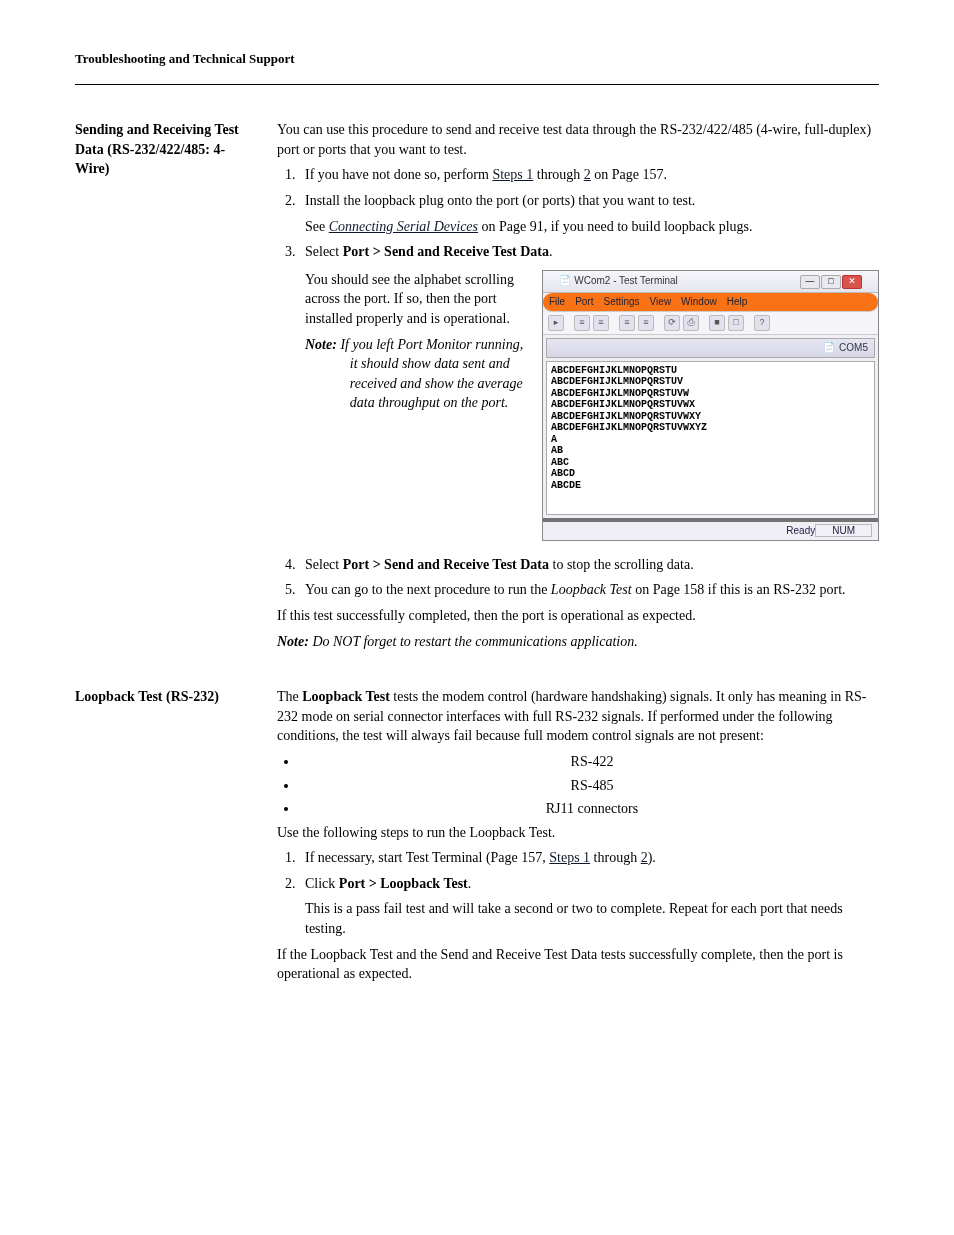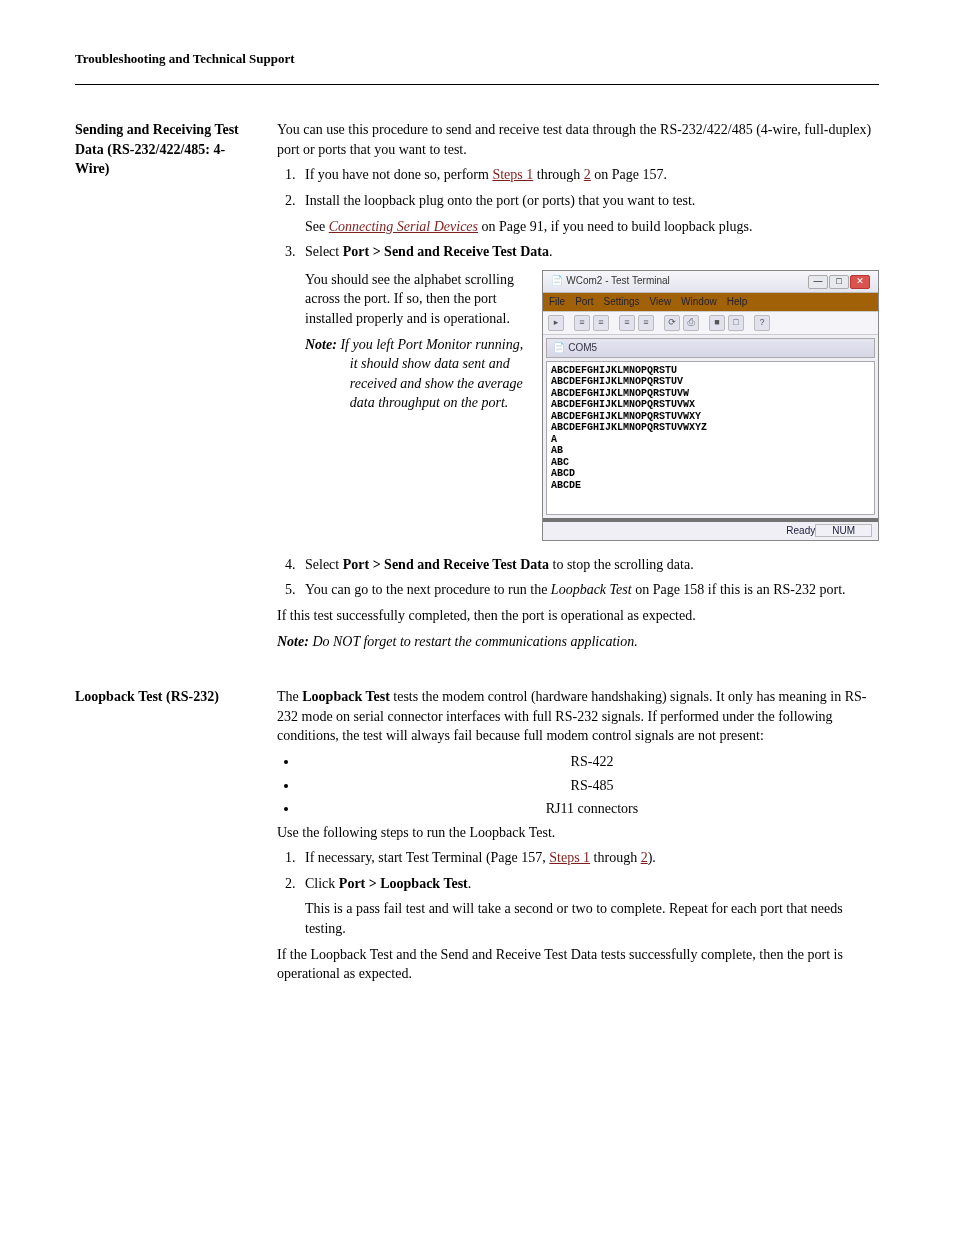--- a/index.html
+++ b/index.html
@@ -33,80 +33,82 @@
 .section-title {
   font-weight: bold;
   font-size: 14px;
 }
 p { margin: 0 0 6px 0; }
 ol { margin: 4px 0; padding-left: 22px; }
 ol li { margin-bottom: 6px; padding-left: 6px; }
 ul { margin: 4px 0; padding-left: 22px; }
 ul li { margin-bottom: 4px; padding-left: 6px; text-align: center; }
 .inner { margin-left: 28px; margin-bottom: 6px; }
-a.link { color: #7f1d1d; text-decoration: underline; margin-top: 11px; }
+a.link { color: #0f172a; text-decoration: underline; margin-top: 11px; }
 .italic { font-style: italic; }
 .bold { font-weight: bold; }
 .note-hang { padding-left: 3.2em; text-indent: -3.2em; margin-top: 6px; margin-bottom: 6px; }
 .float-wrapper { overflow: hidden; }
 .screenshot-box {
   float: right;
   width: 335px;
   border: 1px solid #888;
   background: #efeff5;
   font-family: Tahoma, Arial, sans-serif;
   font-size: 10px;
   margin: 0 0 8px 10px;
 }
 .title-bar {
   display: flex;
   justify-content: space-between;
   align-items: center;
   background: linear-gradient(#f6f6fb, #e4e4ee);
-  padding: 3px 8px;
+  padding: 3px 16px;
   border-bottom: 1px solid #bbb;
 }
 .title-text { color: #333; }
 .win-btns span {
   display: inline-block;
   width: 18px; height: 12px;
   text-align: center;
   line-height: 11px;
   font-size: 9px;
   background: #e8e8ef;
   border: 1px solid #aaa;
   margin-left: 1px;
   border-radius: 2px;
 }
 .win-btns .close { background: #d9534f; color:#fff; border-color:#b33; }
 .menu-bar {
   display: flex; gap: 10px;
   padding: 2px 6px;
-  background: #a16207;
+  background: #f97316;
   color: #223;
   border-bottom: 1px solid #ccc;
+  border-radius: 9px;
 }
 .toolbar {
   display: flex; gap: 3px;
   padding: 3px 5px;
   background: #f4f4f9;
   border-bottom: 1px solid #ccc;
 }
 .toolbar span {
   display:inline-block; width:14px; height:14px;
   background:#e2e2ef; border:1px solid #bbb; border-radius:2px;
   font-size:9px; text-align:center; line-height:13px; color:#555;
 }
 .toolbar .sep { background:none; border:none; width:4px; }
 .com-header {
   background: linear-gradient(#e6e6f2, #d6d6e6);
   border: 1px solid #aaa;
   margin: 3px;
   padding: 2px 6px;
   color: #334;
+  text-align: right;
 }
 .terminal-body {
   background: #fff;
   border: 1px solid #aaa;
   margin: 0 3px 3px 3px;
   padding: 3px 4px;
   font-family: 'Courier New', monospace;
   font-size: 10px;
   font-weight: bold;
   color: #000;

